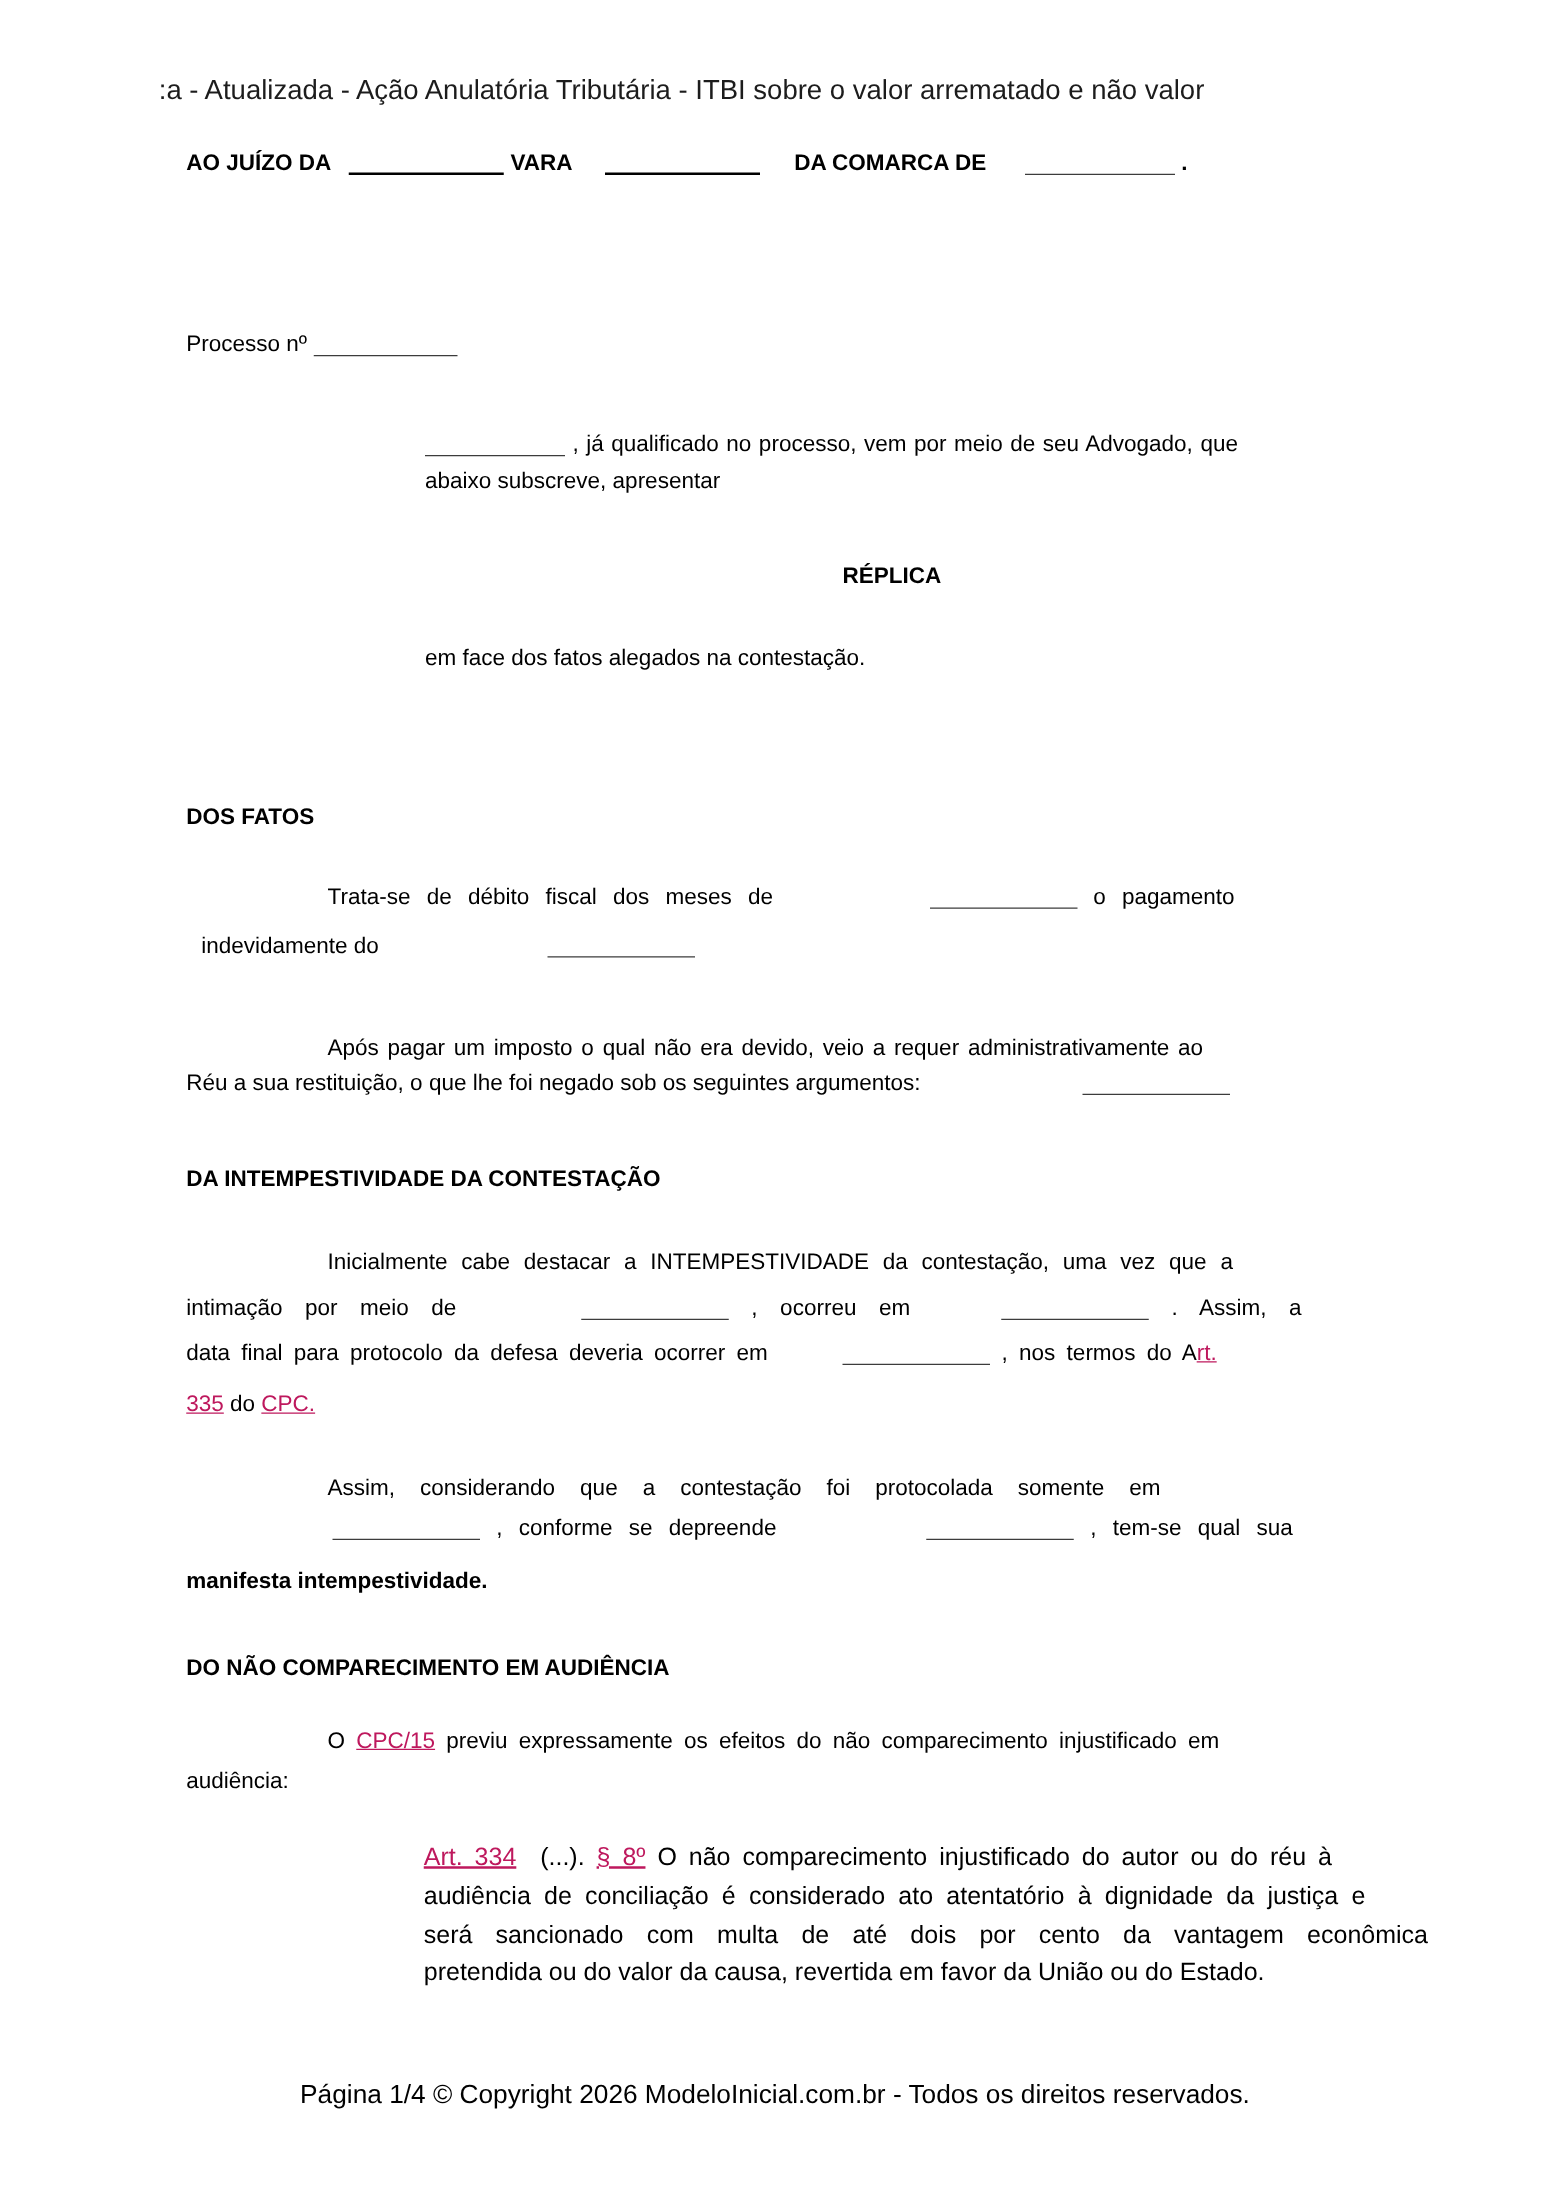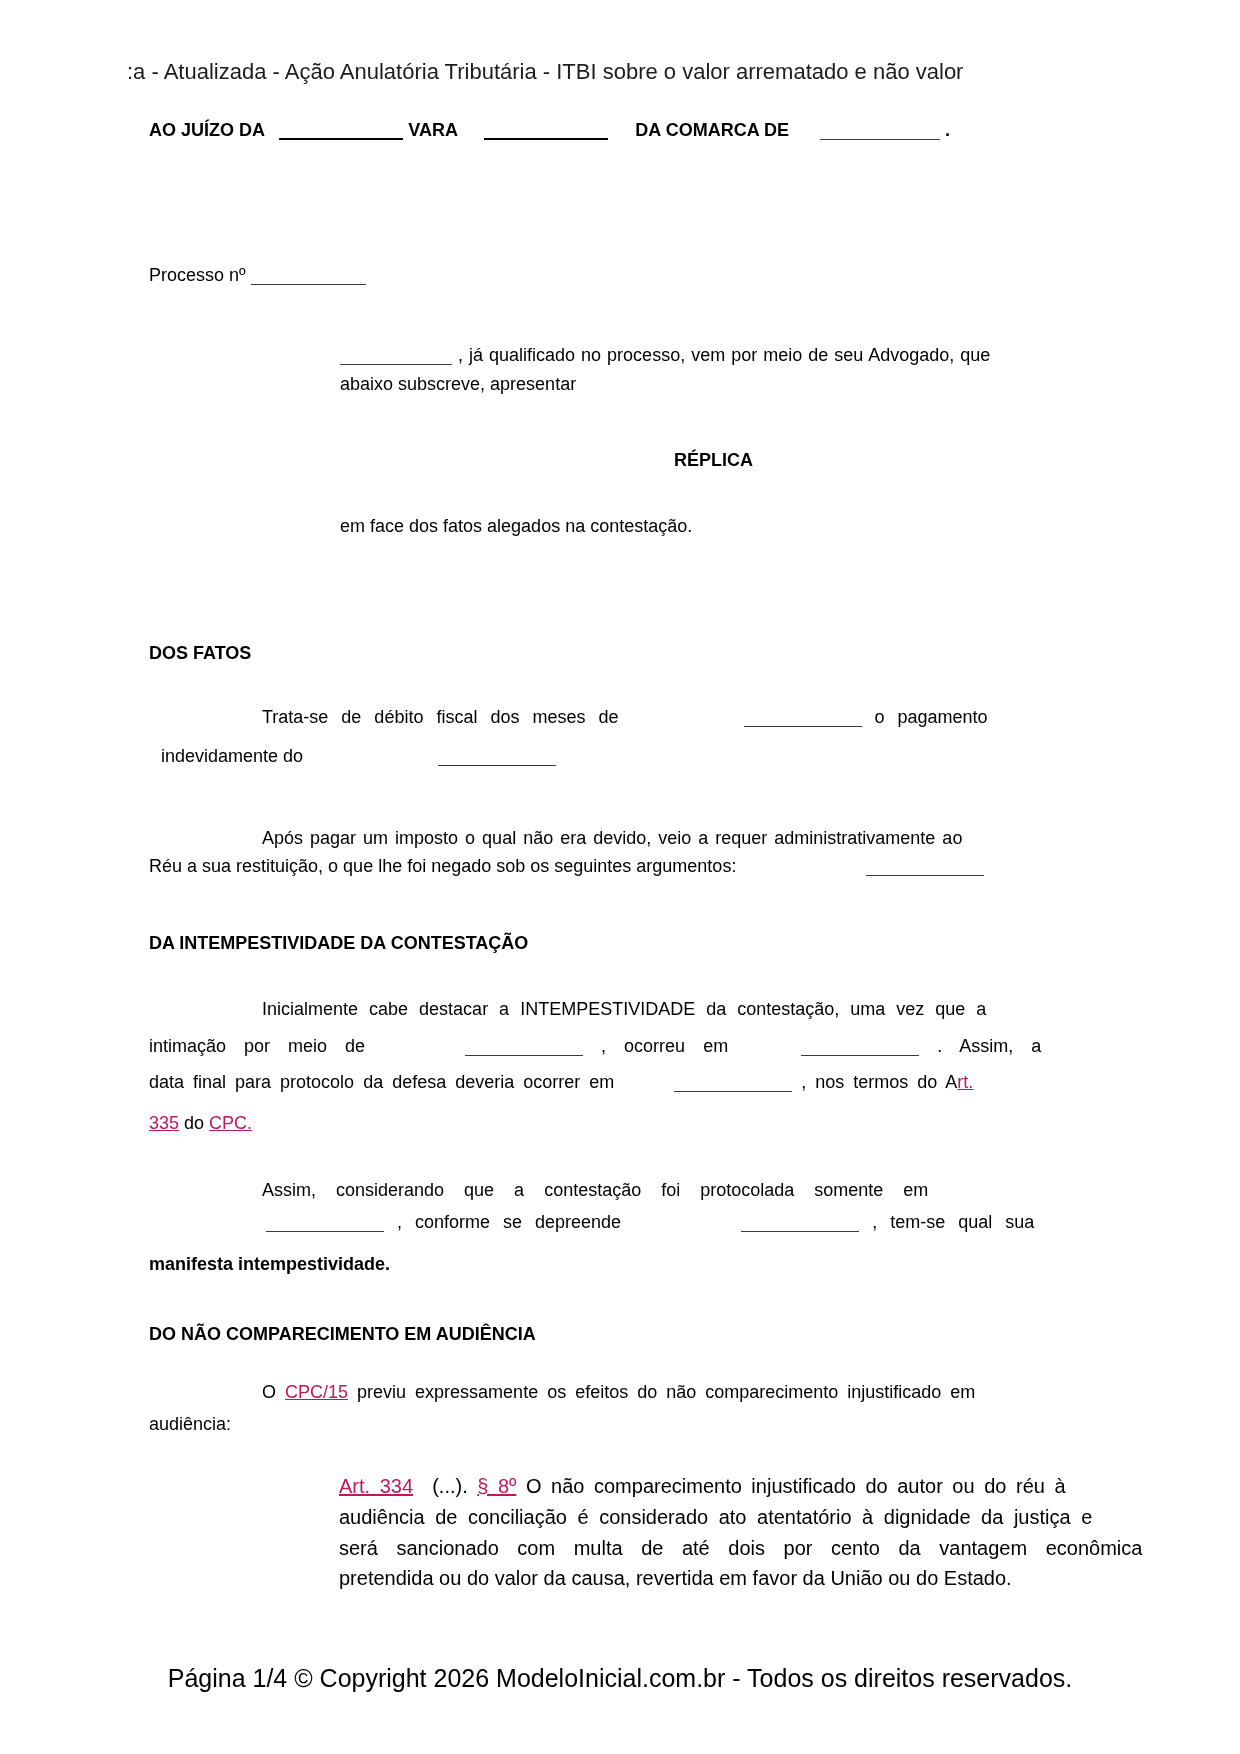--- a/index.html
+++ b/index.html
@@ -29,21 +29,21 @@
     display:inline-block;
     height:5px;
     border-bottom:1.6px solid #3c3c3c;
     vertical-align:-4px;
   }
   .blank.thick { border-bottom:2.4px solid #000000; }
   .gap { display:inline-block; height:1px; }
   .footer-line {
     position:absolute; left:0; right:0;
     text-align:center;
-    font-size:25px;
+    font-size:21px;
     color:#000000;
     white-space:pre;
   }
 </style>
 </head>
 <body>
 
 <div class="page">
   <div class="line title-line" style="top:60px; left:127px; font-size:22px;">:a - Atualizada - Ação Anulatória Tributária - ITBI sobre o valor arrematado e não valor</div>
 

